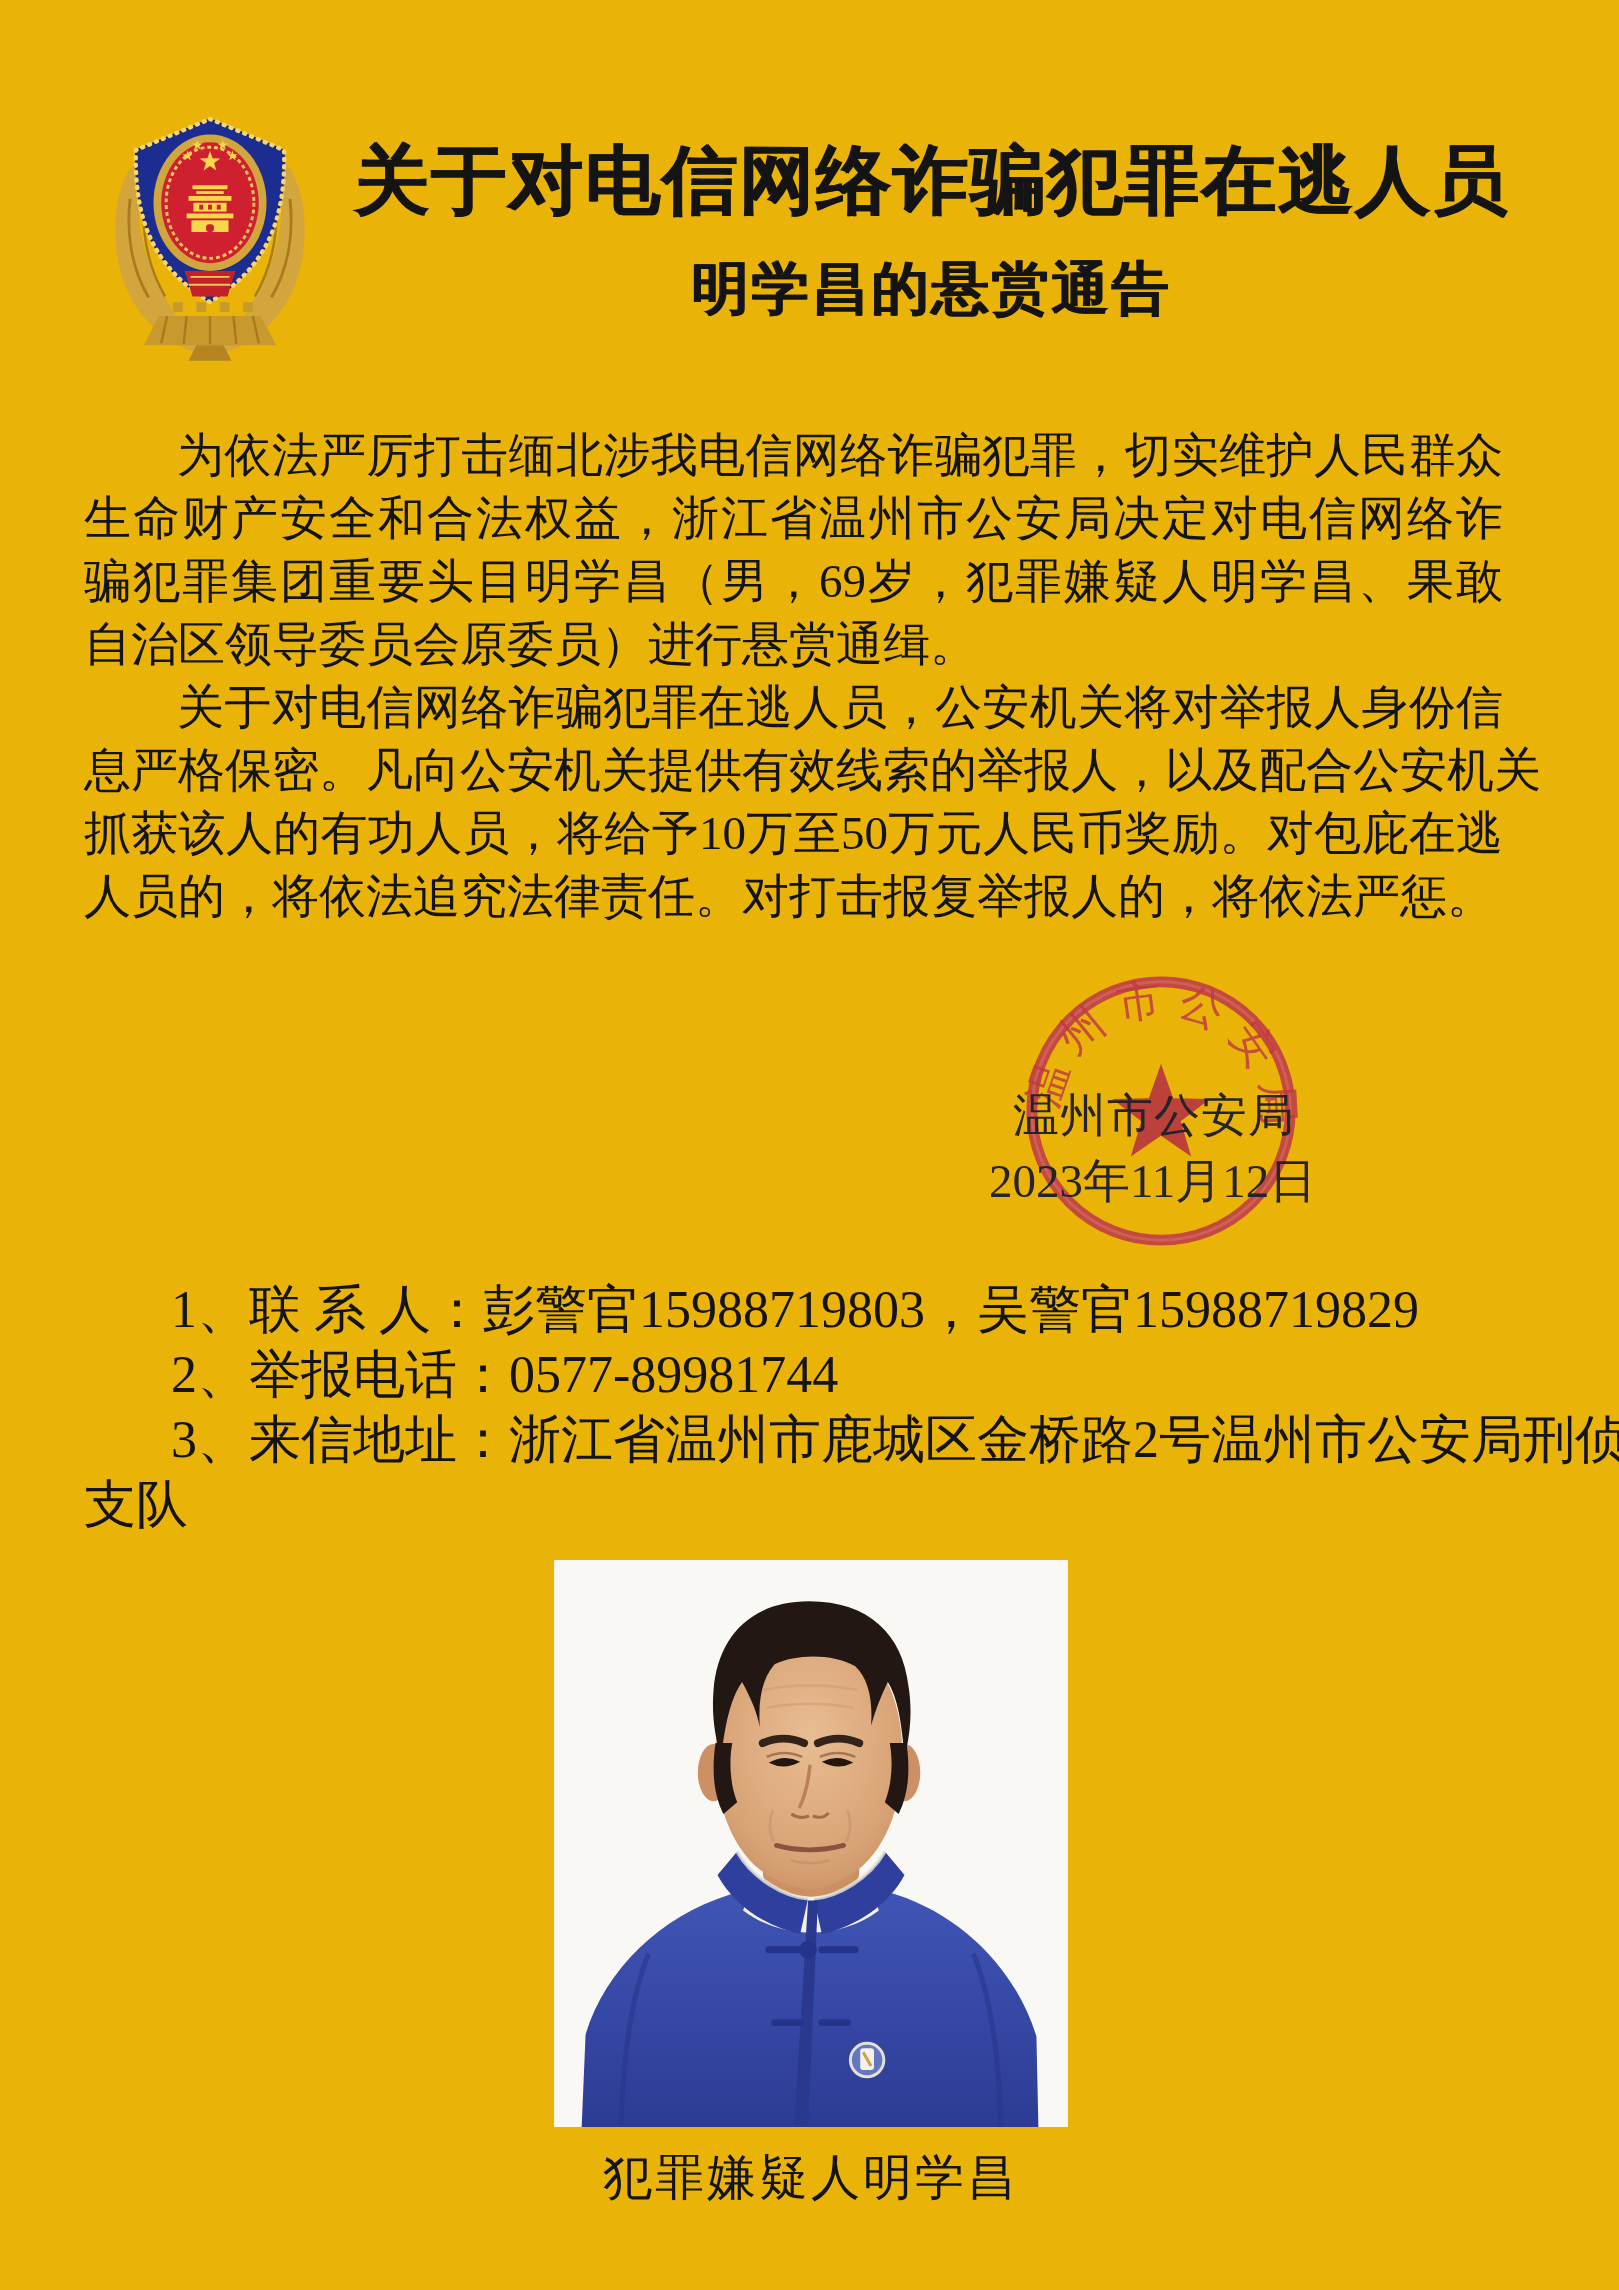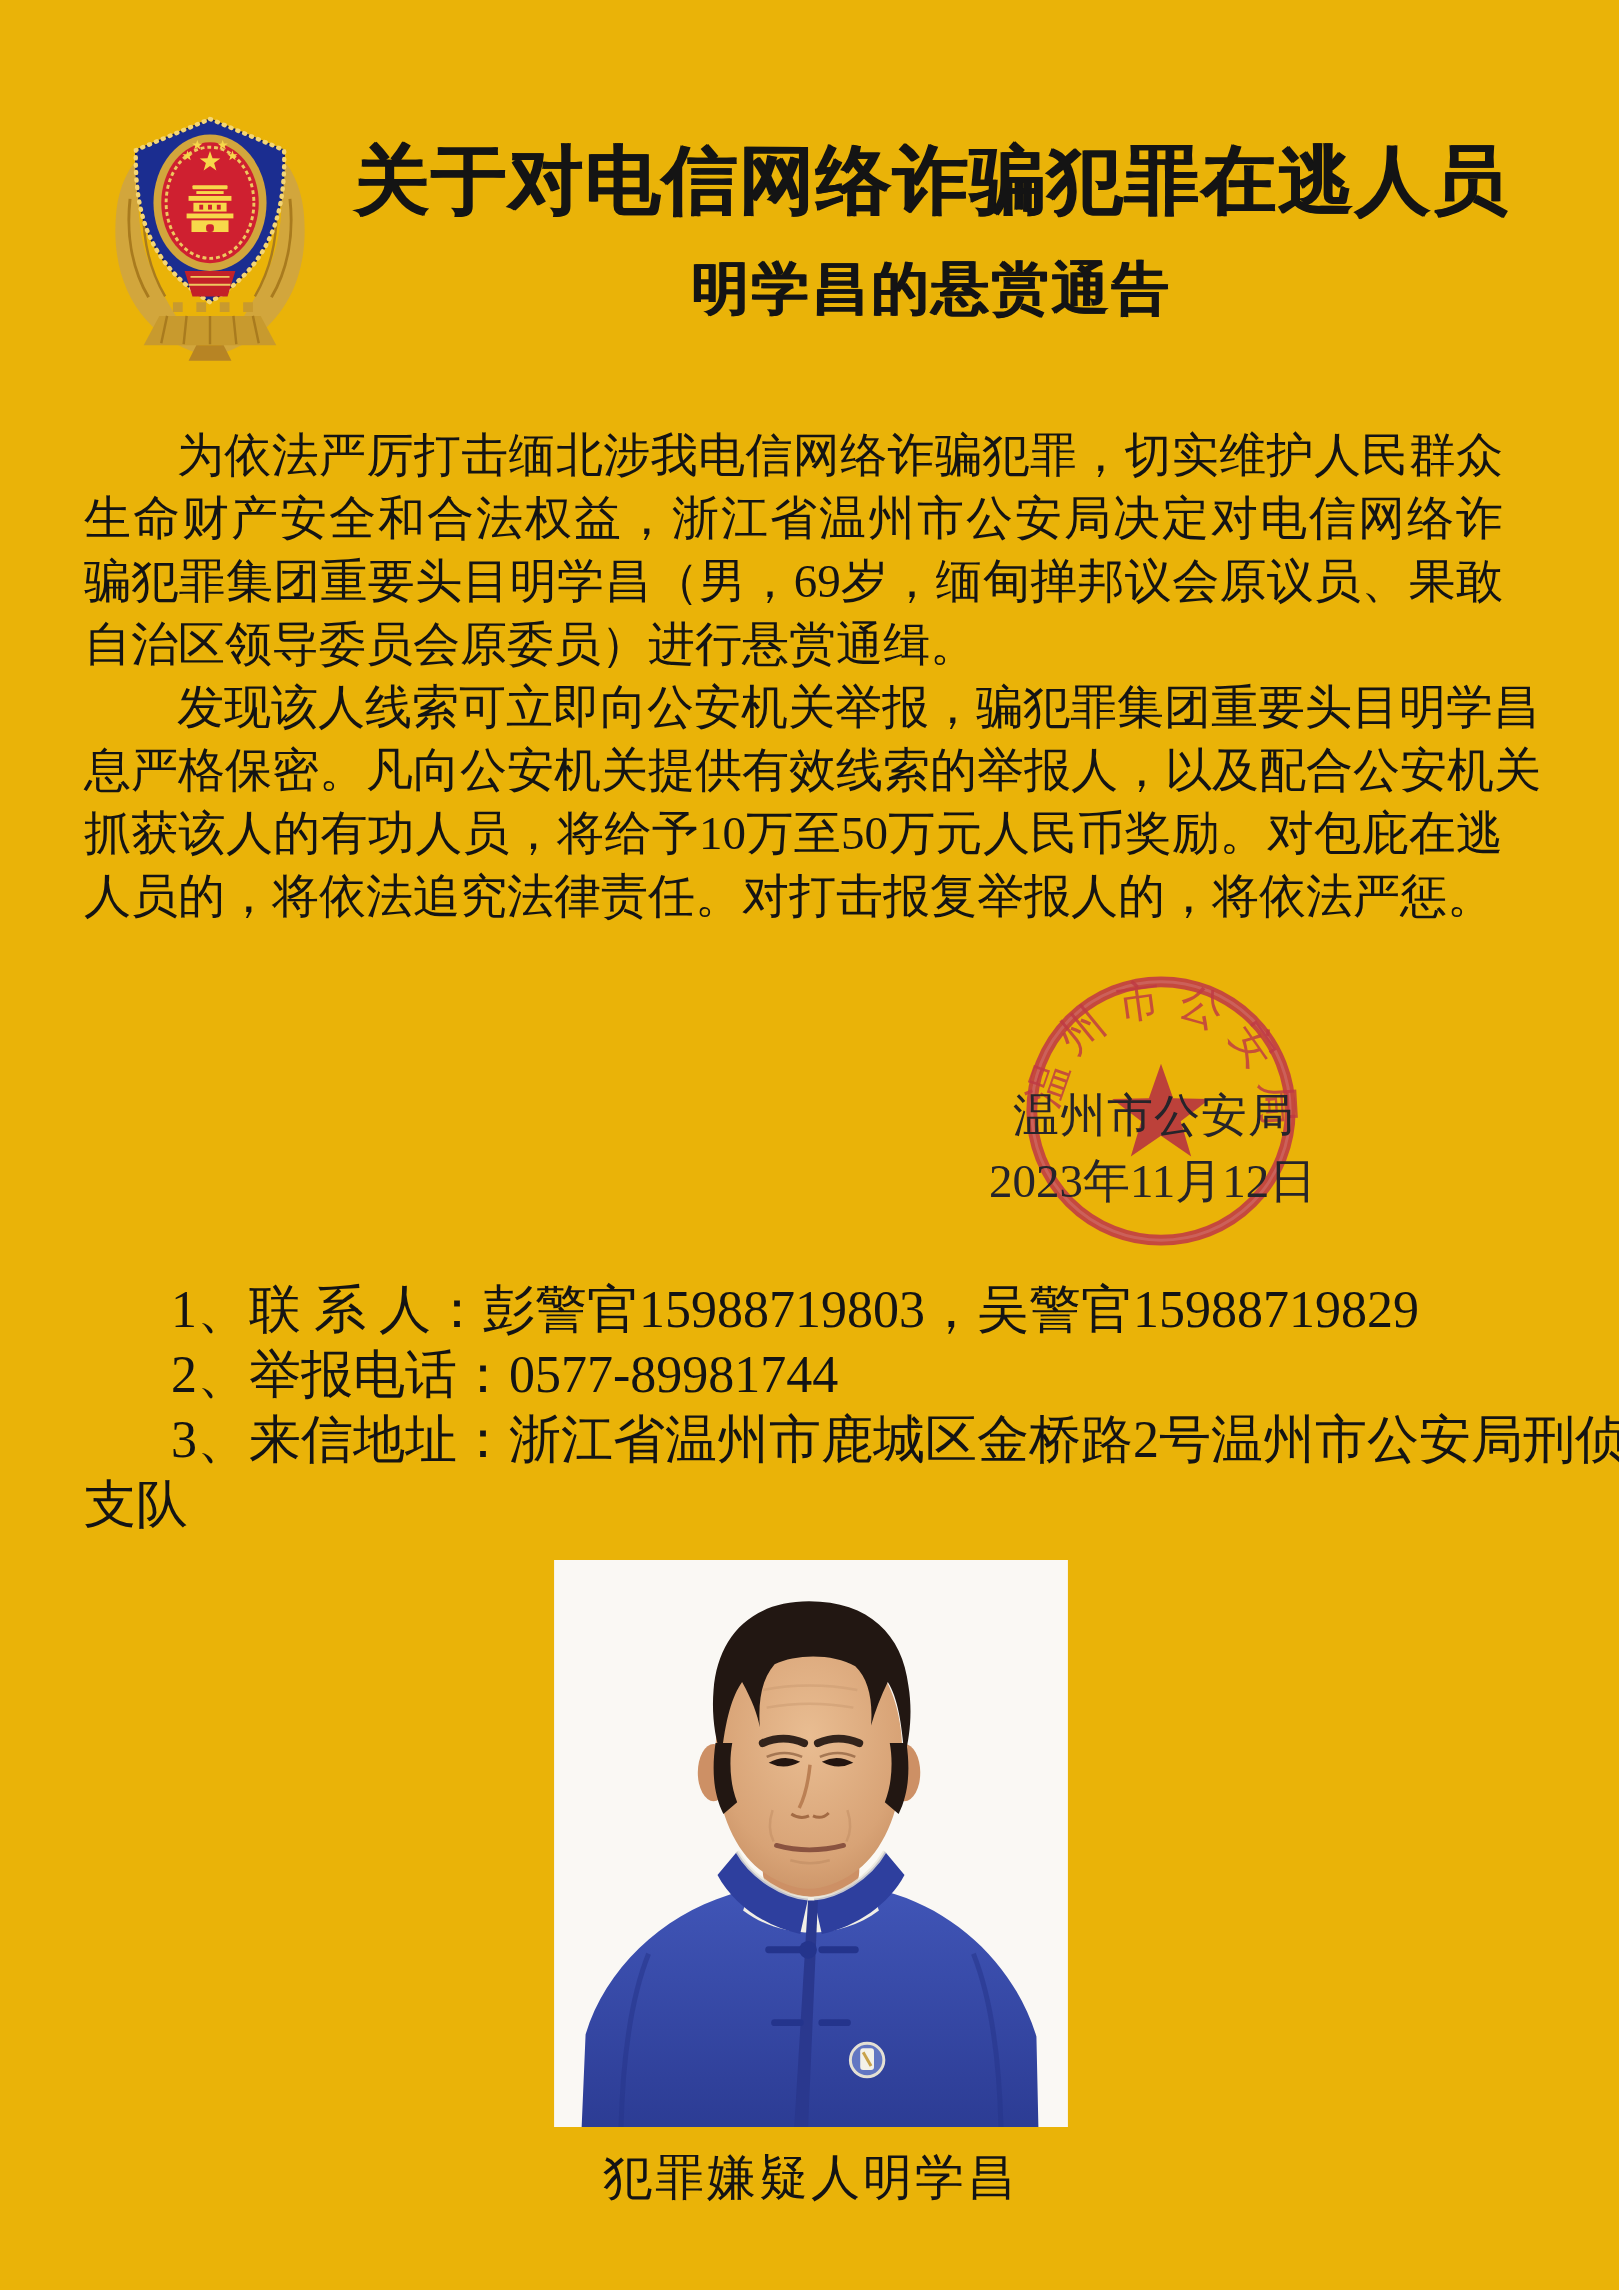--- a/index.html
+++ b/index.html
@@ -89,23 +89,23 @@
   </svg>
 
   <div class="title">
     <div class="title-l1">关于对电信网络诈骗犯罪在逃人员</div>
     <div class="title-l2">明学昌的悬赏通告</div>
   </div>
 
   <div class="bodytext">
     <div class="bl jl ind">为依法严厉打击缅北涉我电信网络诈骗犯罪，切实维护人民群众</div>
     <div class="bl jl">生命财产安全和合法权益，浙江省温州市公安局决定对电信网络诈</div>
-    <div class="bl jl">骗犯罪集团重要头目明学昌（男，69岁，缅甸掸邦议会原议员、果敢</div>
+    <div class="bl jl">骗犯罪集团重要头目明学昌（男，69岁，犯罪嫌疑人明学昌、果敢</div>
     <div class="bl">自治区领导委员会原委员）进行悬赏通缉。</div>
-    <div class="bl jl ind">发现该人线索可立即向公安机关举报，骗犯罪集团重要头目明学昌</div>
+    <div class="bl jl ind">关于对电信网络诈骗犯罪在逃人员，公安机关将对举报人身份信</div>
     <div class="bl jl">息严格保密。凡向公安机关提供有效线索的举报人，以及配合公安机关</div>
     <div class="bl jl">抓获该人的有功人员，将给予10万至50万元人民币奖励。对包庇在逃</div>
     <div class="bl">人员的，将依法追究法律责任。对打击报复举报人的，将依法严惩。</div>
   </div>
 
   <svg class="seal" viewBox="0 0 288 288" aria-hidden="true">
     <circle cx="144" cy="144" r="131" fill="none" stroke="#bf3a44" stroke-width="11" opacity="0.88"></circle>
     <circle cx="144" cy="144" r="131" fill="none" stroke="#d98b90" stroke-width="3" opacity="0.35"></circle>
     <defs>
       <path id="sealArc" d="M 40,150 A 104,104 0 1 1 248,150" fill="none"></path>

